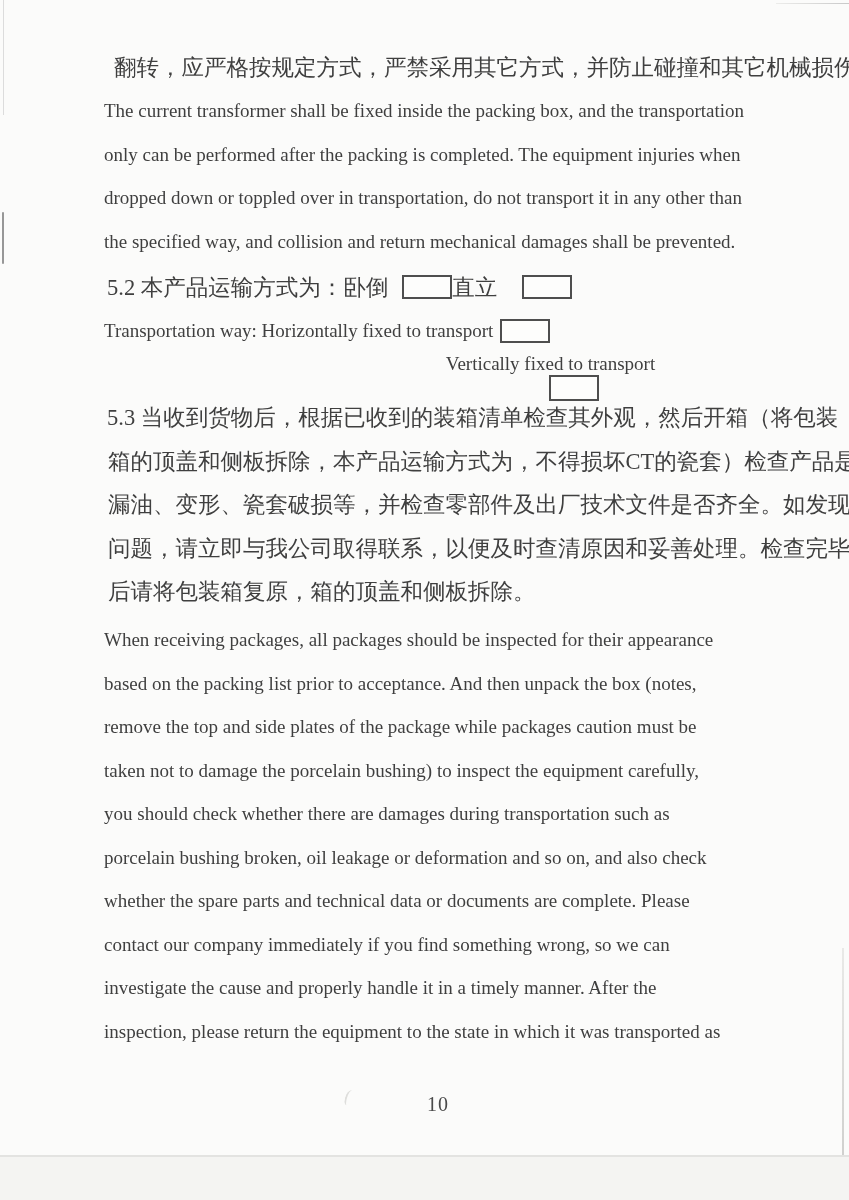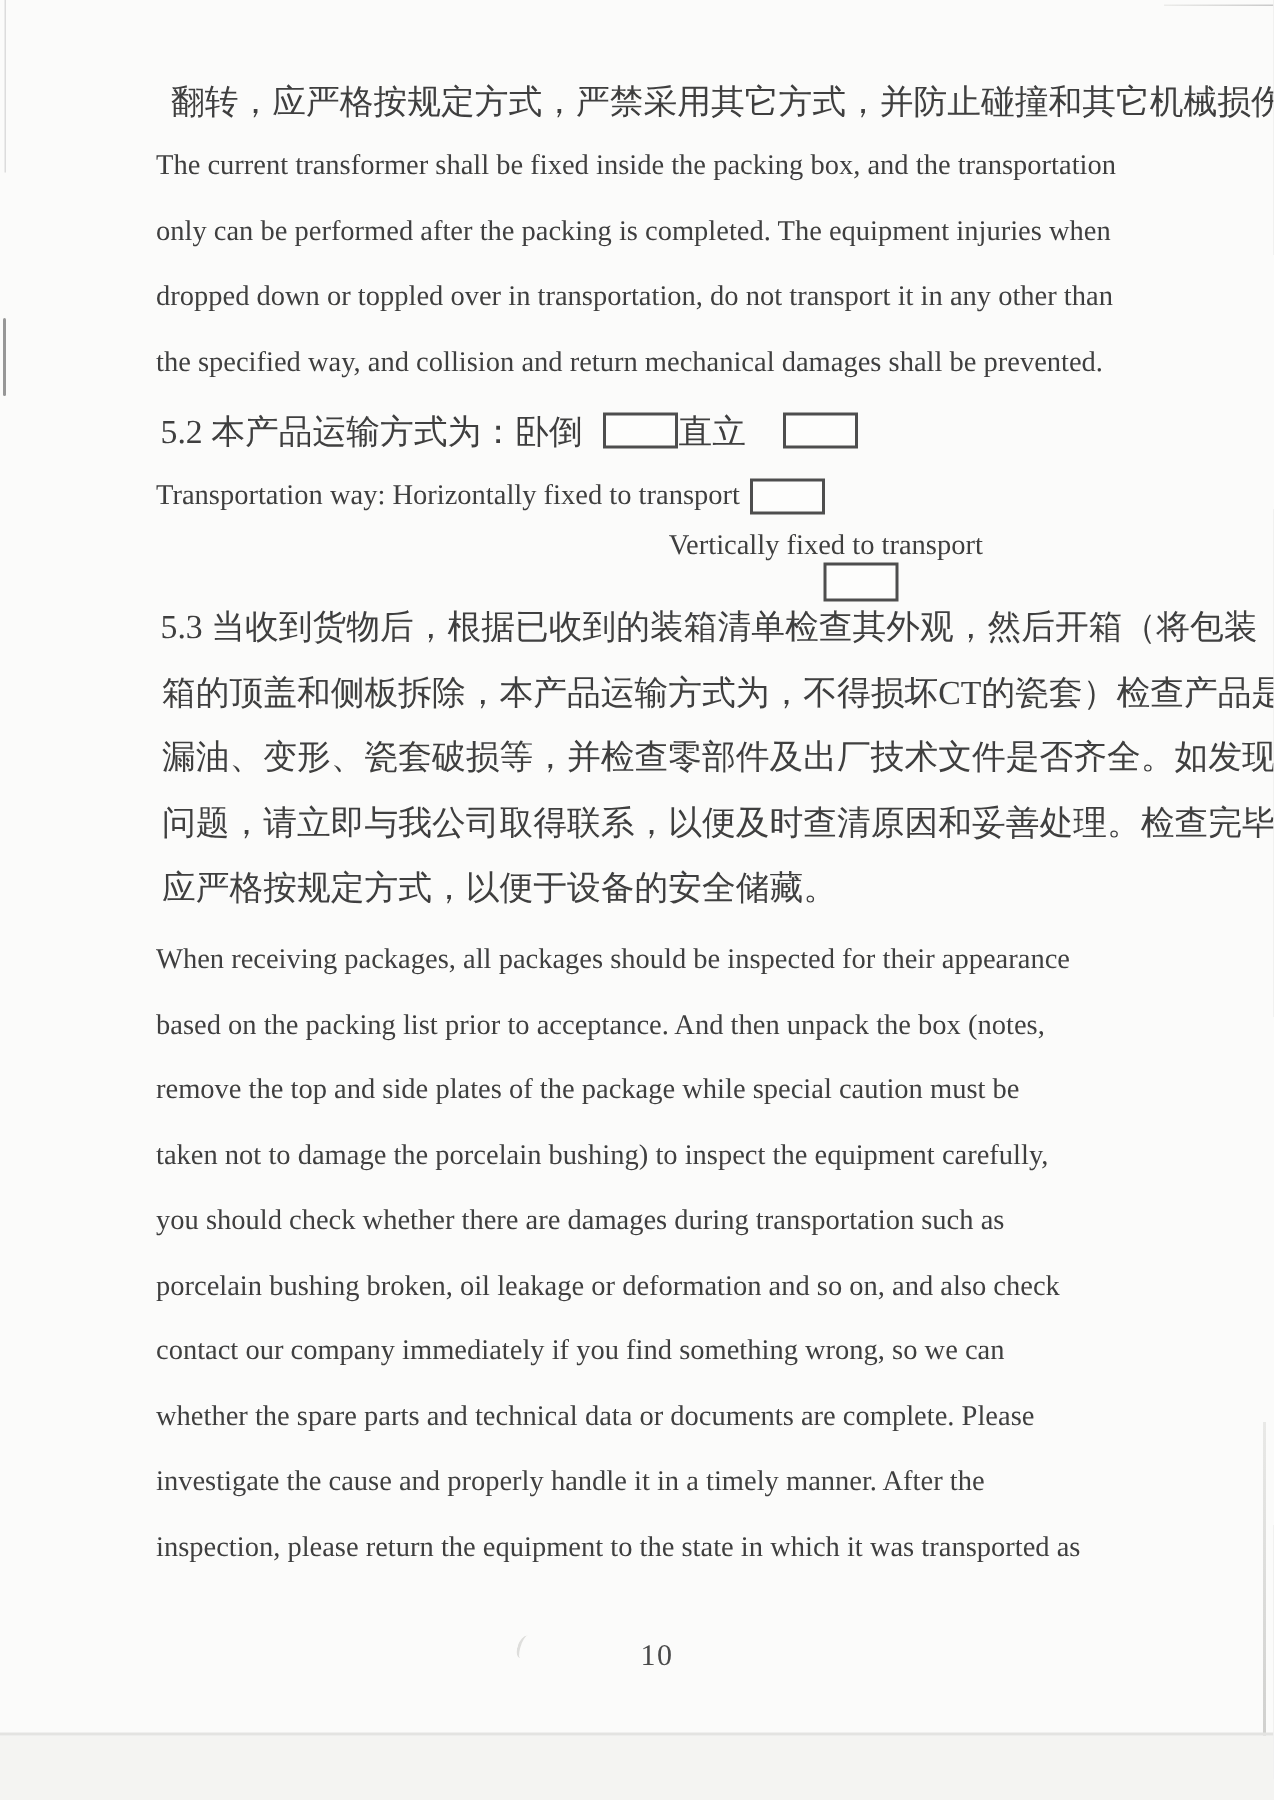--- a/index.html
+++ b/index.html
@@ -93,30 +93,30 @@
 
     <div class="line rowV">
       <span>Vertically fixed to transport</span>
       <span class="checkbox cb-vert"></span>
     </div>
 
     <div class="line zh ind3">5.3 当收到货物后，根据已收到的装箱清单检查其外观，然后开箱（将包装</div>
     <div class="line zh ind4">箱的顶盖和侧板拆除，本产品运输方式为，不得损坏CT的瓷套）检查产品是否</div>
     <div class="line zh ind4">漏油、变形、瓷套破损等，并检查零部件及出厂技术文件是否齐全。如发现</div>
     <div class="line zh ind4">问题，请立即与我公司取得联系，以便及时查清原因和妥善处理。检查完毕</div>
-    <div class="line zh ind4">应严格按规定方式，以便于设备的安全储藏。</div>
+    <div class="line zh ind4">后请将包装箱复原，箱的顶盖和侧板拆除。</div>
 
     <div class="line mt5">When receiving packages, all packages should be inspected for their appearance</div>
     <div class="line">based on the packing list prior to acceptance. And then unpack the box (notes,</div>
-    <div class="line">remove the top and side plates of the package while special caution must be</div>
+    <div class="line">remove the top and side plates of the package while packages caution must be</div>
     <div class="line">taken not to damage the porcelain bushing) to inspect the equipment carefully,</div>
     <div class="line">you should check whether there are damages during transportation such as</div>
     <div class="line">porcelain bushing broken, oil leakage or deformation and so on, and also check</div>
+    <div class="line">whether the spare parts and technical data or documents are complete. Please</div>
     <div class="line">contact our company immediately if you find something wrong, so we can</div>
-    <div class="line">whether the spare parts and technical data or documents are complete. Please</div>
     <div class="line">investigate the cause and properly handle it in a timely manner. After the</div>
     <div class="line">inspection, please return the equipment to the state in which it was transported as</div>
 
   </div>
 
   <div class="page-number">10</div>
 
 </div>
 
 </body></html>

